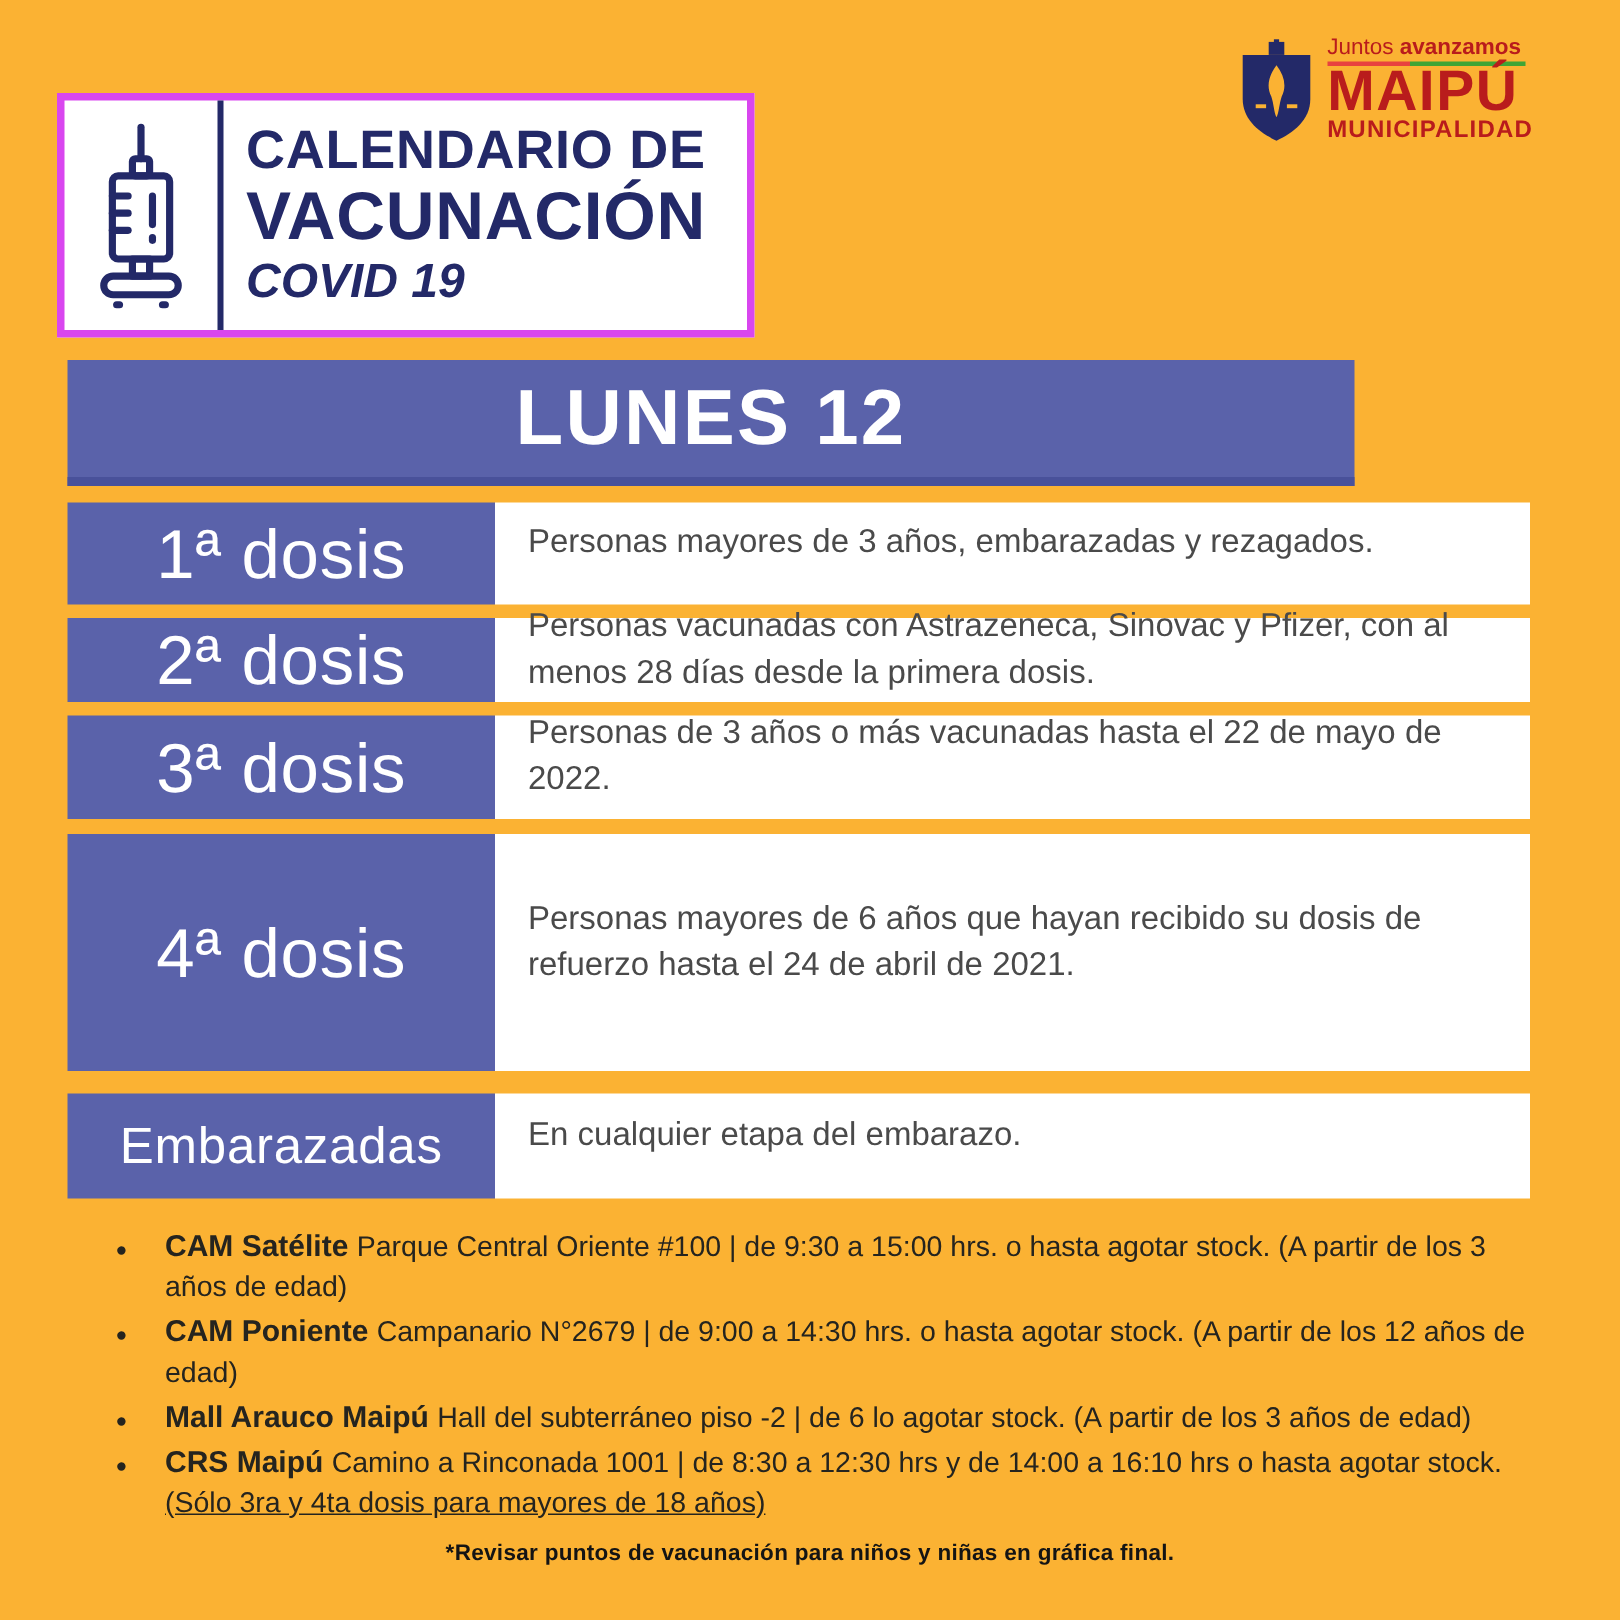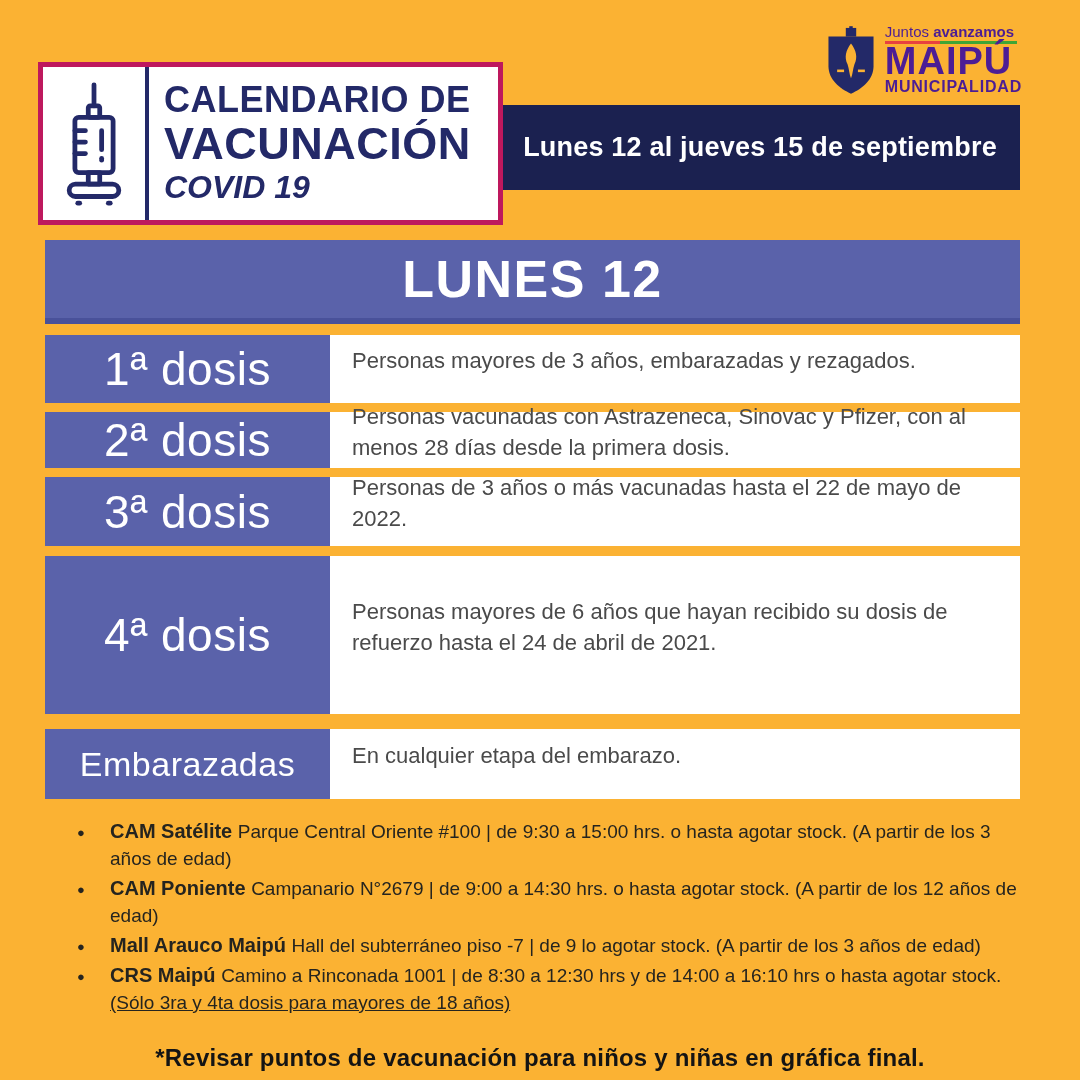--- a/index.html
+++ b/index.html
@@ -6,21 +6,21 @@
   .poster{
     position:relative;
     width:1080px;height:1080px;
     background:#FBB233;
     font-family:"Liberation Sans", sans-serif;
     overflow:hidden;
   }
   
   .badge{
     position:absolute;left:38px;top:62px;width:465px;height:163px;
-    background:#ffffff;border:5px solid #be185d;box-sizing:border-box;
+    background:#ffffff;border:5px solid #d946ef;box-sizing:border-box;
     display:flex;align-items:stretch;z-index:2;
   }
   .badge-icon-col{
     width:102px;display:flex;align-items:center;justify-content:center;
     border-right:4px solid #232968;
   }
   .badge-text-col{
     flex:1;display:flex;flex-direction:column;justify-content:center;
     padding-left:15px;color:#232968;
   }
@@ -30,31 +30,31 @@
   
   .date-banner{
     position:absolute;left:500px;top:105px;width:520px;height:85px;
     background:#1B2150;color:#ffffff;display:flex;align-items:center;justify-content:center;
     font-size:27px;font-weight:700;z-index:1;letter-spacing:.2px;
   }
   
   .logo{
     position:absolute;right:58px;top:24px;display:flex;align-items:center;gap:8px;z-index:3;
   }
-  .logo-text{display:flex;flex-direction:column;align-items:flex-start;color:#4c1d95;}
+  .logo-text{display:flex;flex-direction:column;align-items:flex-start;color:#b91c1c;}
   .logo-tagline{font-size:15px;line-height:16px;}
   .logo-tagline .bold{font-weight:800;}
   .tagline-underline{display:flex;width:132px;height:3px;margin:1px 0 0 0;}
   .tagline-underline .seg-red{flex:1;background:#E8423F;}
   .tagline-underline .seg-green{flex:1.4;background:#3FA535;}
   .logo-name{font-size:38px;font-weight:800;letter-spacing:1px;line-height:34px;}
   .logo-sub{font-size:16px;font-weight:800;letter-spacing:.8px;line-height:18px;}
   
   .day-banner{
-    position:absolute;left:45px;top:240px;width:975px;height:78px;
+    position:absolute;left:45px;top:240px;width:858px;height:78px;
     background:#5A62AA;border-bottom:6px solid #49519A;box-sizing:content-box;
     color:#ffffff;display:flex;align-items:center;justify-content:center;
     font-size:52px;font-weight:800;letter-spacing:1.5px;
   }
   
   .schedule{position:absolute;left:45px;top:335px;width:975px;}
   .srow{display:flex;}
   .srow-label{
     width:285px;flex:0 0 285px;background:#5A62AA;color:#ffffff;
     display:flex;align-items:center;justify-content:center;
@@ -77,32 +77,29 @@
     position:absolute;left:75px;top:818px;width:950px;margin:0;padding:0;list-style:none;
     color:#25241F;font-size:19px;line-height:27px;
   }
   .locations li{position:relative;padding-left:35px;margin-bottom:3px;}
   .bullet-dot{position:absolute;left:2px;top:1px;font-size:13px;}
   .loc-name{font-weight:800;font-size:20px;}
   .loc-underlined{text-decoration:underline;}
   
   .footer-note{
     position:absolute;left:0;top:1027px;width:100%;text-align:center;
-    font-size:24px;font-weight:800;color:#141414;letter-spacing:.2px;margin-top:17px;
+    font-size:15px;font-weight:800;color:#141414;letter-spacing:.2px;
   }
   svg{display:block;}
 </style>
 </head>
 <body>
 
 <div class="poster">
 
-  <div class="date-banner">
-    <span>Lunes 12 al jueves 15 de septiembre</span>
-  </div>
 
   <div class="badge">
     <div class="badge-icon-col">
       <span>
         <svg width="62" height="126" viewBox="0 0 64 132" fill="none" stroke="#232968" stroke-width="5" stroke-linecap="round" stroke-linejoin="round">
           <line x1="32" y1="4" x2="32" y2="26"></line>
           <rect x="26" y="26" width="12" height="12" rx="2"></rect>
           <rect x="12" y="38" width="40" height="58" rx="4"></rect>
           <line x1="12" y1="52" x2="23" y2="52"></line>
           <line x1="12" y1="64" x2="23" y2="64"></line>
@@ -187,21 +184,21 @@
   </div>
 
   <ul class="locations">
     <li>
       <span class="bullet-dot">●</span><span class="loc-name">CAM Satélite </span><span>Parque Central Oriente #100 | de 9:30 a 15:00 hrs. o hasta agotar stock. (A partir de los 3 años de edad)</span><span class="loc-underlined"></span>
     </li>
     <li>
       <span class="bullet-dot">●</span><span class="loc-name">CAM Poniente </span><span>Campanario N°2679 | de 9:00 a 14:30 hrs. o hasta agotar stock. (A partir de los 12 años de edad)</span><span class="loc-underlined"></span>
     </li>
     <li>
-      <span class="bullet-dot">●</span><span class="loc-name">Mall Arauco Maipú </span><span>Hall del subterráneo piso -7 | de 9 lo agotar stock. (A partir de los 3 años de edad)</span><span class="loc-underlined"></span>
+      <span class="bullet-dot">●</span><span class="loc-name">Mall Arauco Maipú </span><span>Hall del subterráneo piso -2 | de 6 lo agotar stock. (A partir de los 3 años de edad)</span><span class="loc-underlined"></span>
     </li>
     <li>
       <span class="bullet-dot">●</span><span class="loc-name">CRS Maipú </span><span>Camino a Rinconada 1001 | de 8:30 a 12:30 hrs y de 14:00 a 16:10 hrs  o hasta agotar stock.  </span><span class="loc-underlined">(Sólo 3ra y 4ta dosis para mayores de 18 años)</span>
     </li>
   </ul>
 
   <div class="footer-note">*Revisar puntos de vacunación para niños y niñas en gráfica final.</div>
 
 </div>
 

